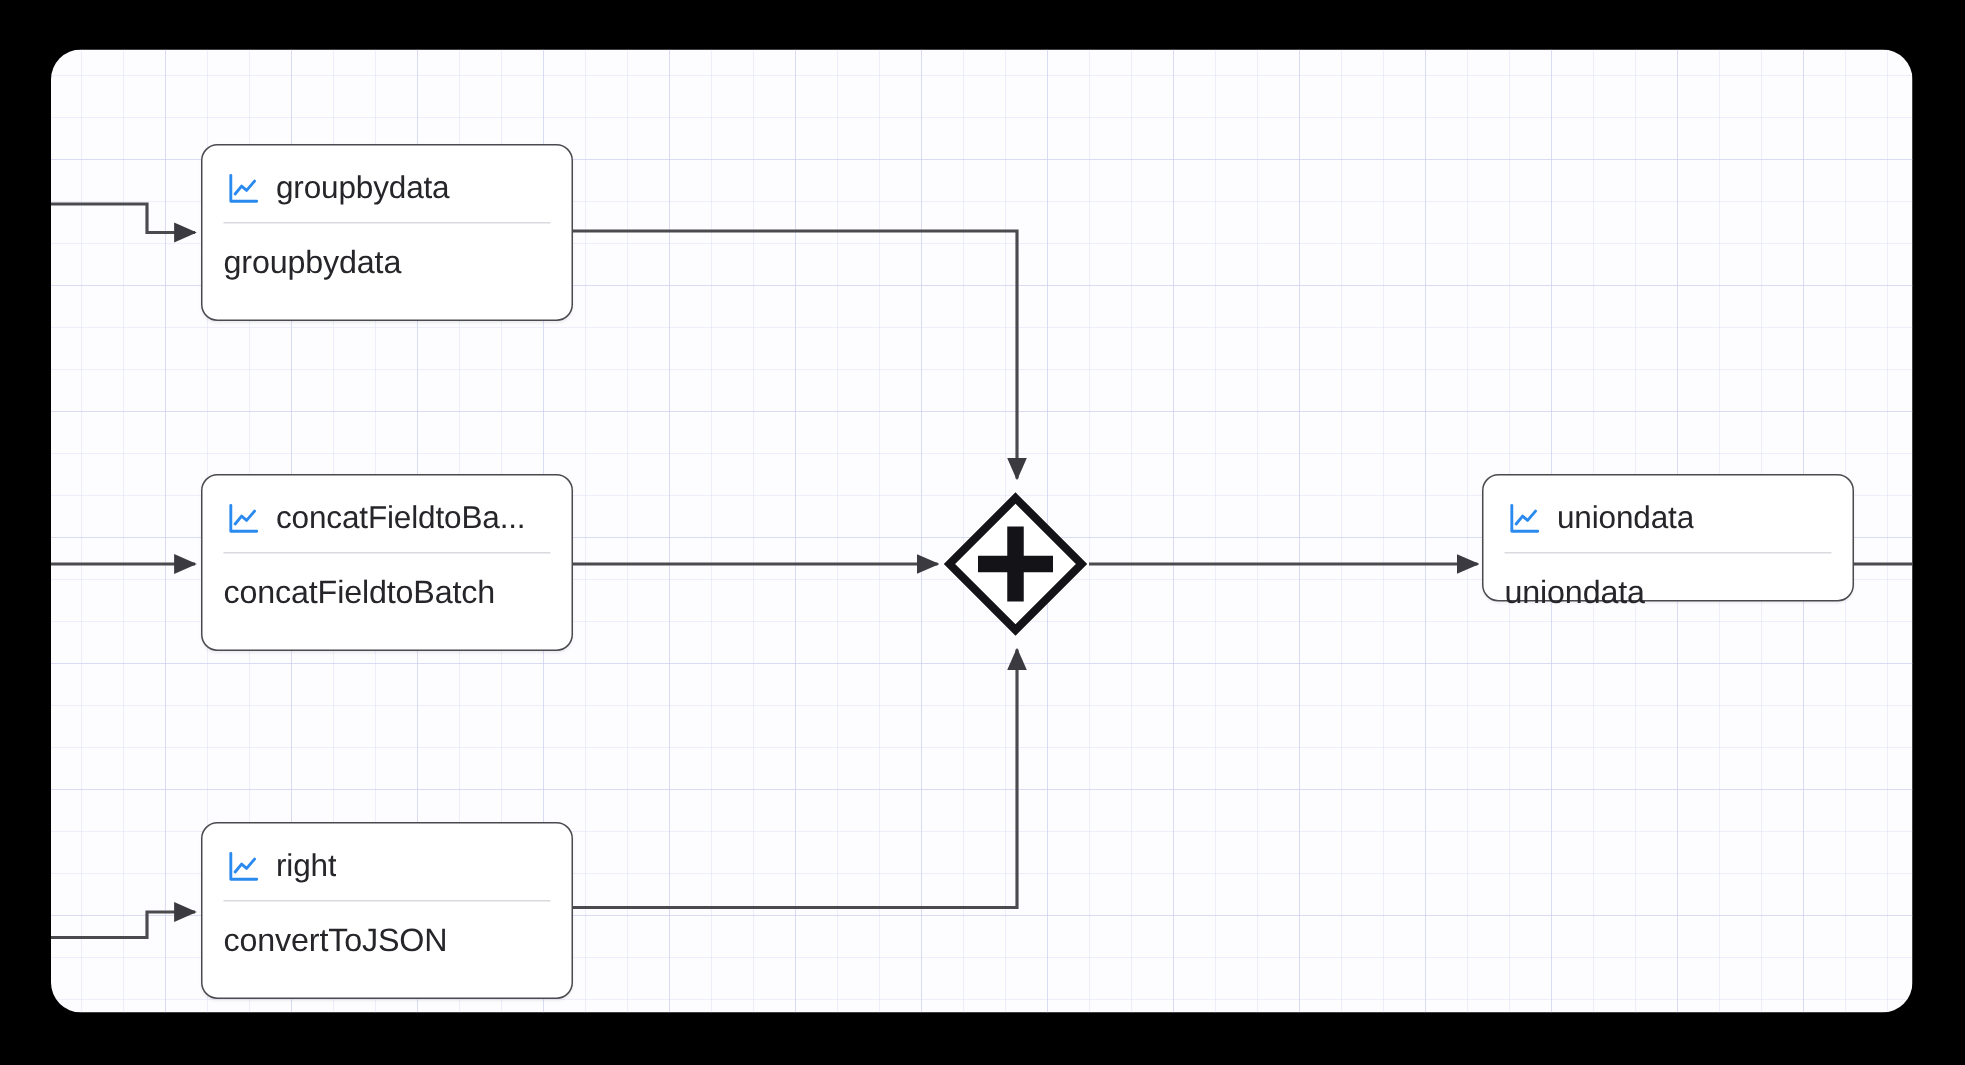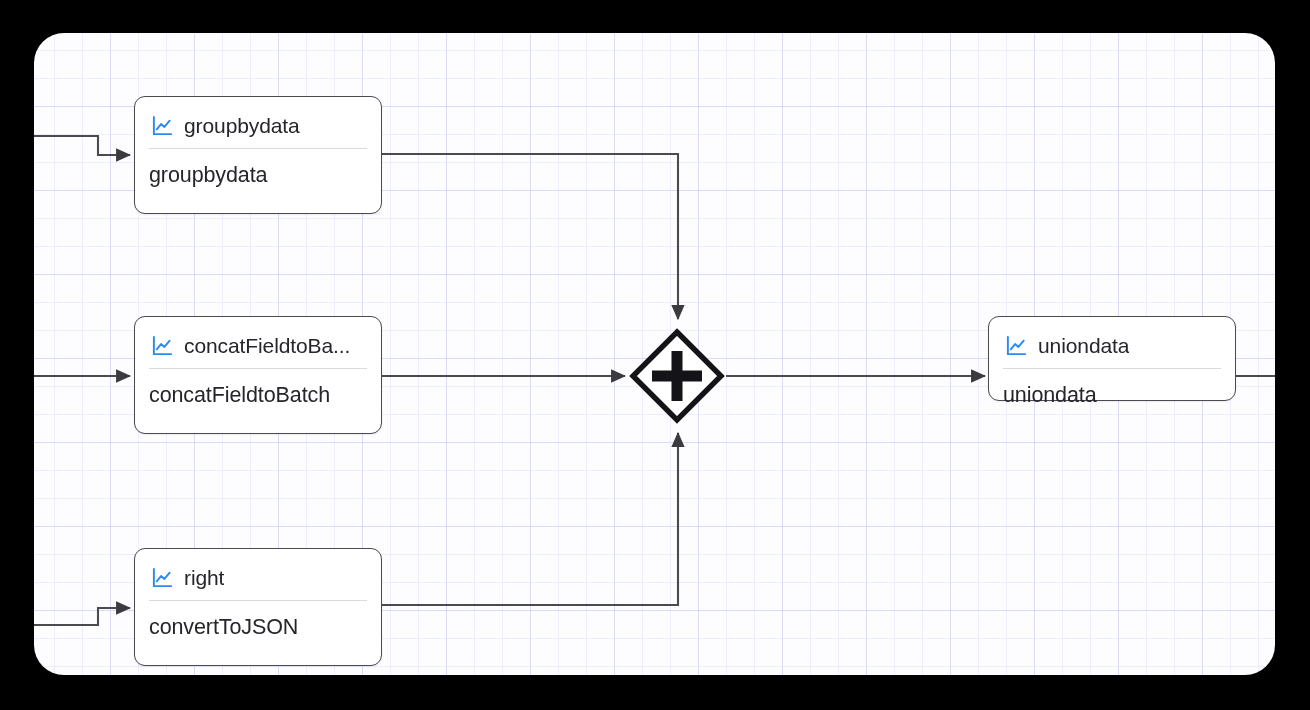--- a/index.html
+++ b/index.html
@@ -21,21 +21,21 @@
     background: #000000;
   }
 
   
   #canvas {
     position: absolute;
     left: 34px;
     top: 33px;
     width: 1241px;
     height: 642px;
-    border-radius: 30px;
+    border-radius: 20px;
     overflow: hidden;
     background-color: #fdfdff;
     background-image:
       linear-gradient(to right, rgba(205,208,240,0.62) 1px, transparent 1px),
       linear-gradient(to bottom, rgba(205,208,240,0.62) 1px, transparent 1px),
       linear-gradient(to right, rgba(222,224,248,0.50) 1px, transparent 1px),
       linear-gradient(to bottom, rgba(222,224,248,0.50) 1px, transparent 1px);
     background-size:
       84px 84px,
       84px 84px,

